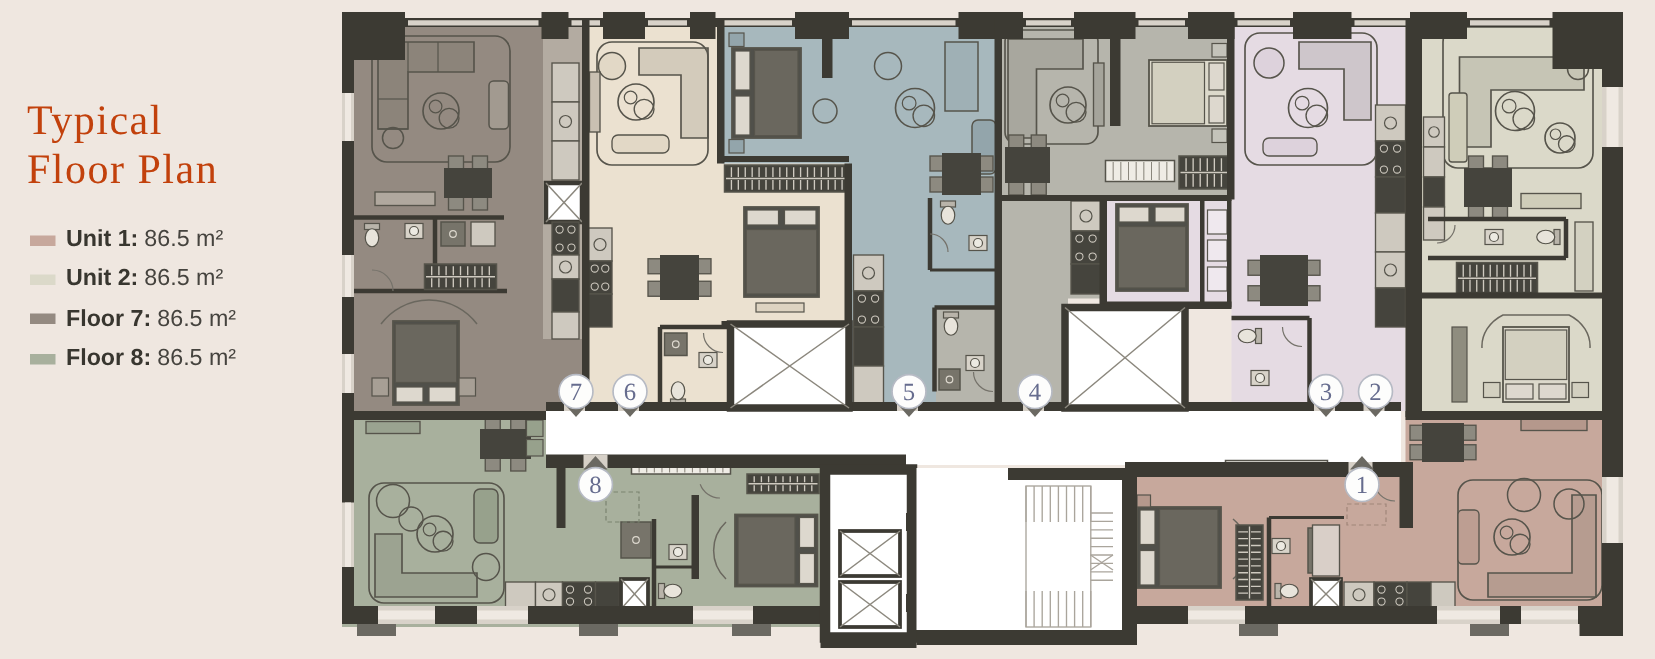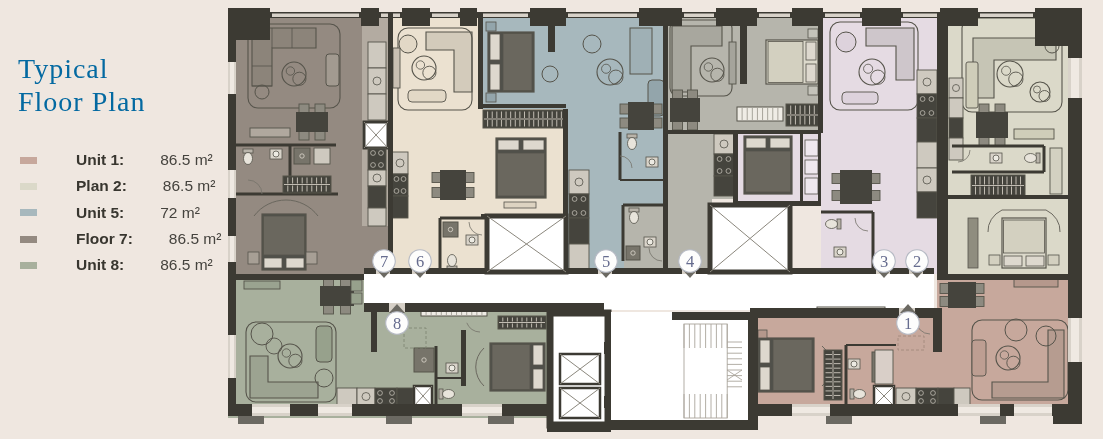--- a/index.html
+++ b/index.html
@@ -1,28 +1,27 @@
 <!DOCTYPE html>
 <html><head><meta charset="utf-8"><style>
 html,body{margin:0;padding:0;width:1103px;height:439px;background:#efe7e0;font-family:"Liberation Sans", sans-serif;overflow:hidden;}
-.ttl{position:absolute;left:18px;top:52px;font-family:"Liberation Serif",serif;font-size:28px;line-height:33px;color:#0369a1;letter-spacing:1px;}
+.ttl{position:absolute;left:18px;top:64px;font-family:"Liberation Serif",serif;font-size:28px;line-height:33px;color:#c2410c;letter-spacing:1px;}
 .leg{position:absolute;left:20px;top:147px;font-size:15.5px;color:#45433e;}
-.row{height:26.3px;display:flex;align-items:center;gap:32px;}
+.row{height:26.3px;display:flex;align-items:center;}
 .sw{width:17px;height:7px;display:inline-block;margin-right:7px;}
 .row b{color:#38362f;margin-right:4px;}
 </style></head><body>
 
 <div class="ttl">Typical<br>Floor Plan</div>
 
 <div class="leg">
 <div class="row"><span class="sw" style="background:#c7a89c"></span><b>Unit 1:</b> 86.5 m²</div>
-<div class="row"><span class="sw" style="background:#dbd9c9"></span><b>Plan 2:</b> 86.5 m²</div>
-<div class="row"><span class="sw" style="background:#a7b8bd"></span><b>Unit 5:</b> 72 m²</div>
+<div class="row"><span class="sw" style="background:#dbd9c9"></span><b>Unit 2:</b> 86.5 m²</div>
 <div class="row"><span class="sw" style="background:#948a81"></span><b>Floor 7:</b> 86.5 m²</div>
-<div class="row"><span class="sw" style="background:#a8b09d"></span><b>Unit 8:</b> 86.5 m²</div>
+<div class="row"><span class="sw" style="background:#a8b09d"></span><b>Floor 8:</b> 86.5 m²</div>
 </div>
 <svg width="1103" height="439" viewBox="0 0 1103 439" style="position:absolute;left:0;top:0">
 
 <rect x="230" y="12" width="175" height="262" fill="#948a81"></rect>
 
 <rect x="362" y="18" width="28" height="208" fill="#b3aba1"></rect>
 
 <path d="M390 12 H481 V109 H566 V218 H487 V274 H390 Z" fill="#ebe1d0"></path>
 
 <path d="M481 12 H666 V274 H566 V218 V109 H481 Z" fill="#a7b8bd"></path>

